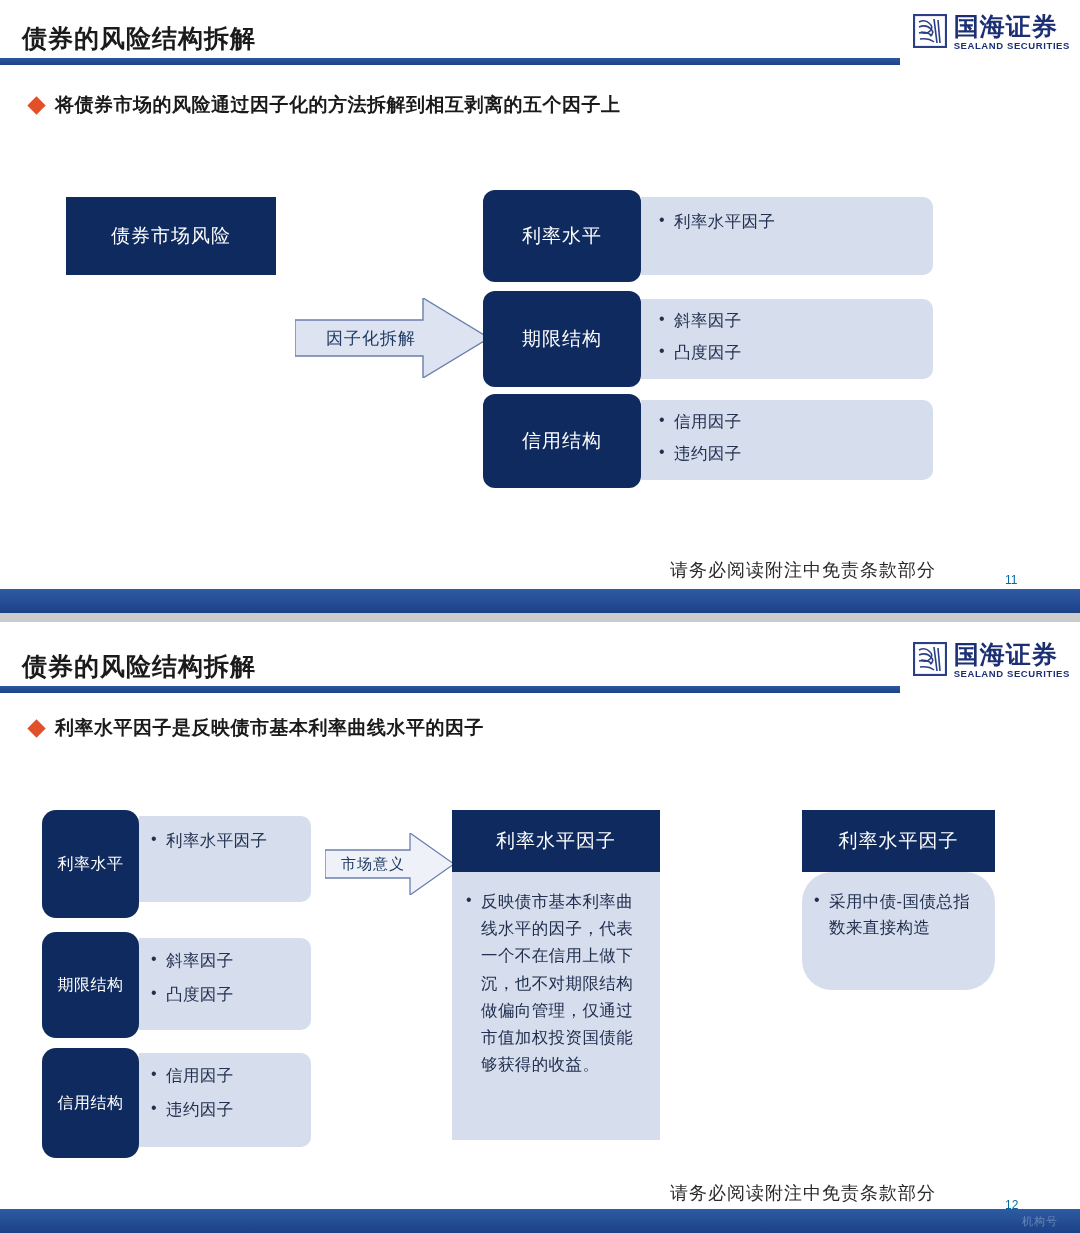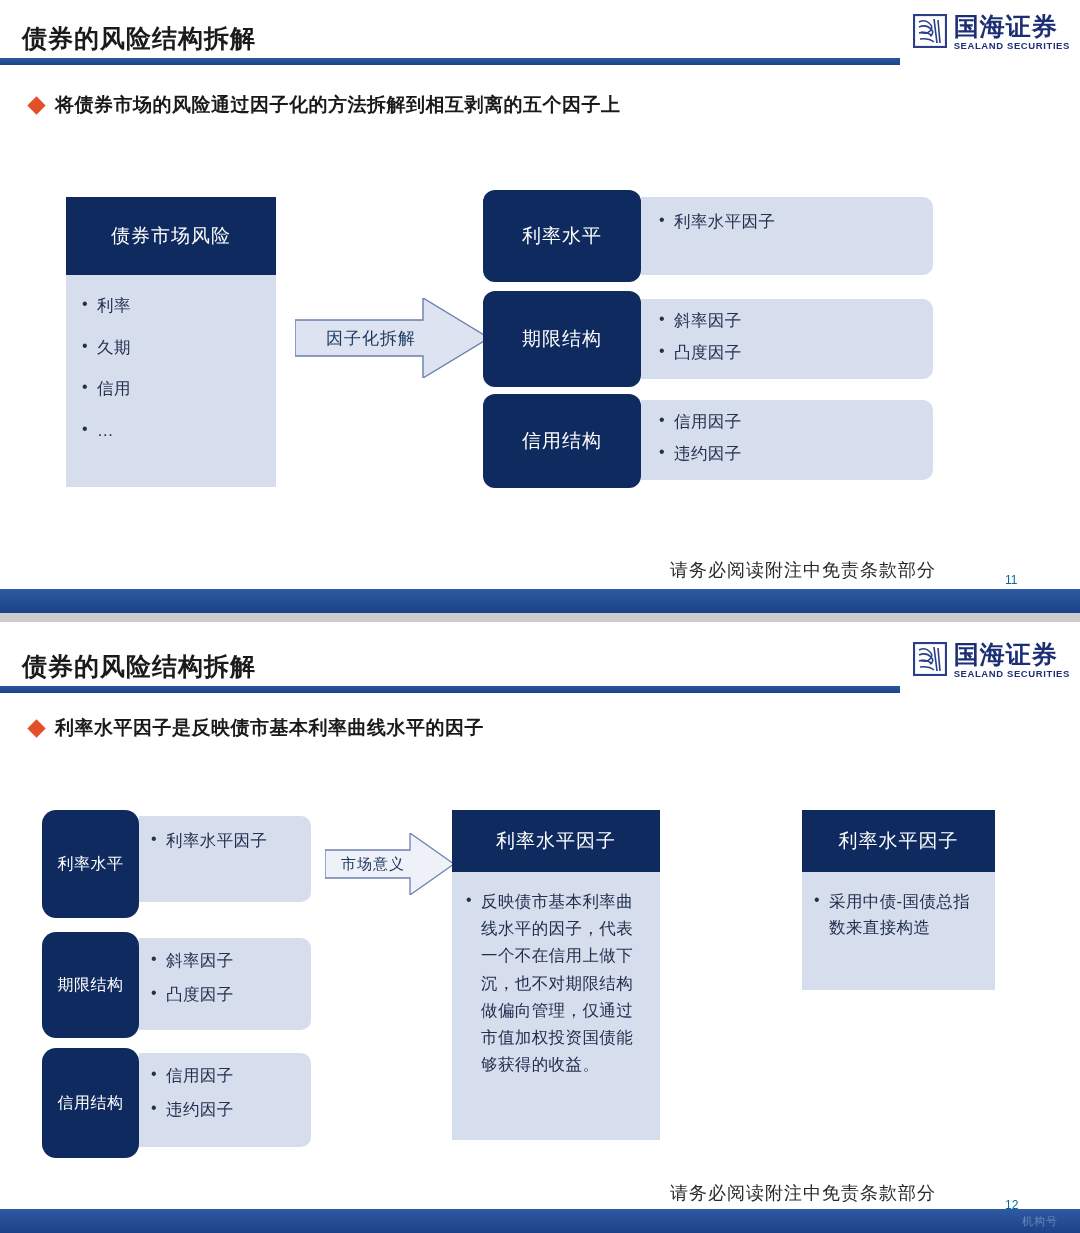--- a/index.html
+++ b/index.html
@@ -129,28 +129,20 @@
     </div>
 
     <div class="headline" style="top:92px;">
       <span class="diamond"></span>
       <span class="headline-text">将债券市场的风险通过因子化的方法拆解到相互剥离的五个因子上</span>
     </div>
 
     <div class="box navy box-center" style="left:66px; top:197px; width:210px; height:78px;">
       <span class="navy-label">债券市场风险</span>
     </div>
-    <div class="box lightblue" style="left:66px; top:275px; width:210px; height:212px; padding:18px 14px;">
-      <ul class="blist" style="width:100%;">
-        <li style="margin-bottom:16px;">利率</li>
-        <li style="margin-bottom:16px;">久期</li>
-        <li style="margin-bottom:16px;">信用</li>
-        <li>…</li>
-      </ul>
-    </div>
 
     <div class="arrow" style="left:295px; top:298px; width:195px; height:80px;">
       <svg viewBox="0 0 195 80" preserveAspectRatio="none" xmlns="http://www.w3.org/2000/svg">
         <polygon points="0,22 128,22 128,0 194,40 128,80 128,58 0,58" fill="#dde3f0" stroke="#6b7fae" stroke-width="1.4"></polygon>
       </svg>
       <span class="arrow-label">因子化拆解</span>
     </div>
 
     <div class="box navy box-center" style="left:483px; top:190px; width:158px; height:92px; border-radius:12px;">
       <span class="navy-label">利率水平</span>
@@ -260,21 +252,21 @@
     <div class="box lightblue" style="left:452px; top:244px; width:208px; height:268px; padding:16px 14px 14px 12px; align-items:flex-start;">
       <ul class="blist" style="width:100%;">
         <li style="line-height:1.65;">反映债市基本利率曲线水平的因子，代表一个不在信用上做下沉，也不对期限结构做偏向管理，仅通过市值加权投资国债能够获得的收益。</li>
       </ul>
     </div>
 
 
     <div class="box navy box-center" style="left:802px; top:182px; width:193px; height:62px;">
       <span style="font-size:19px; letter-spacing:1px;">利率水平因子</span>
     </div>
-    <div class="box lightblue" style="left:802px; top:244px; width:193px; height:118px; padding:16px 12px 12px 10px; align-items:flex-start;">
+    <div class="box lightblue" style="left:802px; top:244px; width:193px; height:118px; padding:16px 12px 12px 10px; align-items:flex-start;border-radius:30px;">
       <ul class="blist" style="width:100%;">
         <li style="line-height:1.6;">采用中债-国债总指数来直接构造</li>
       </ul>
     </div>
 
     <div class="footer-note" style="left:670px; top:553px;">请务必阅读附注中免责条款部分</div>
     <div class="page-num" style="left:1005px; top:570px;">12</div>
   </section>
 
   <div class="band" style="top:1209px;"></div>

